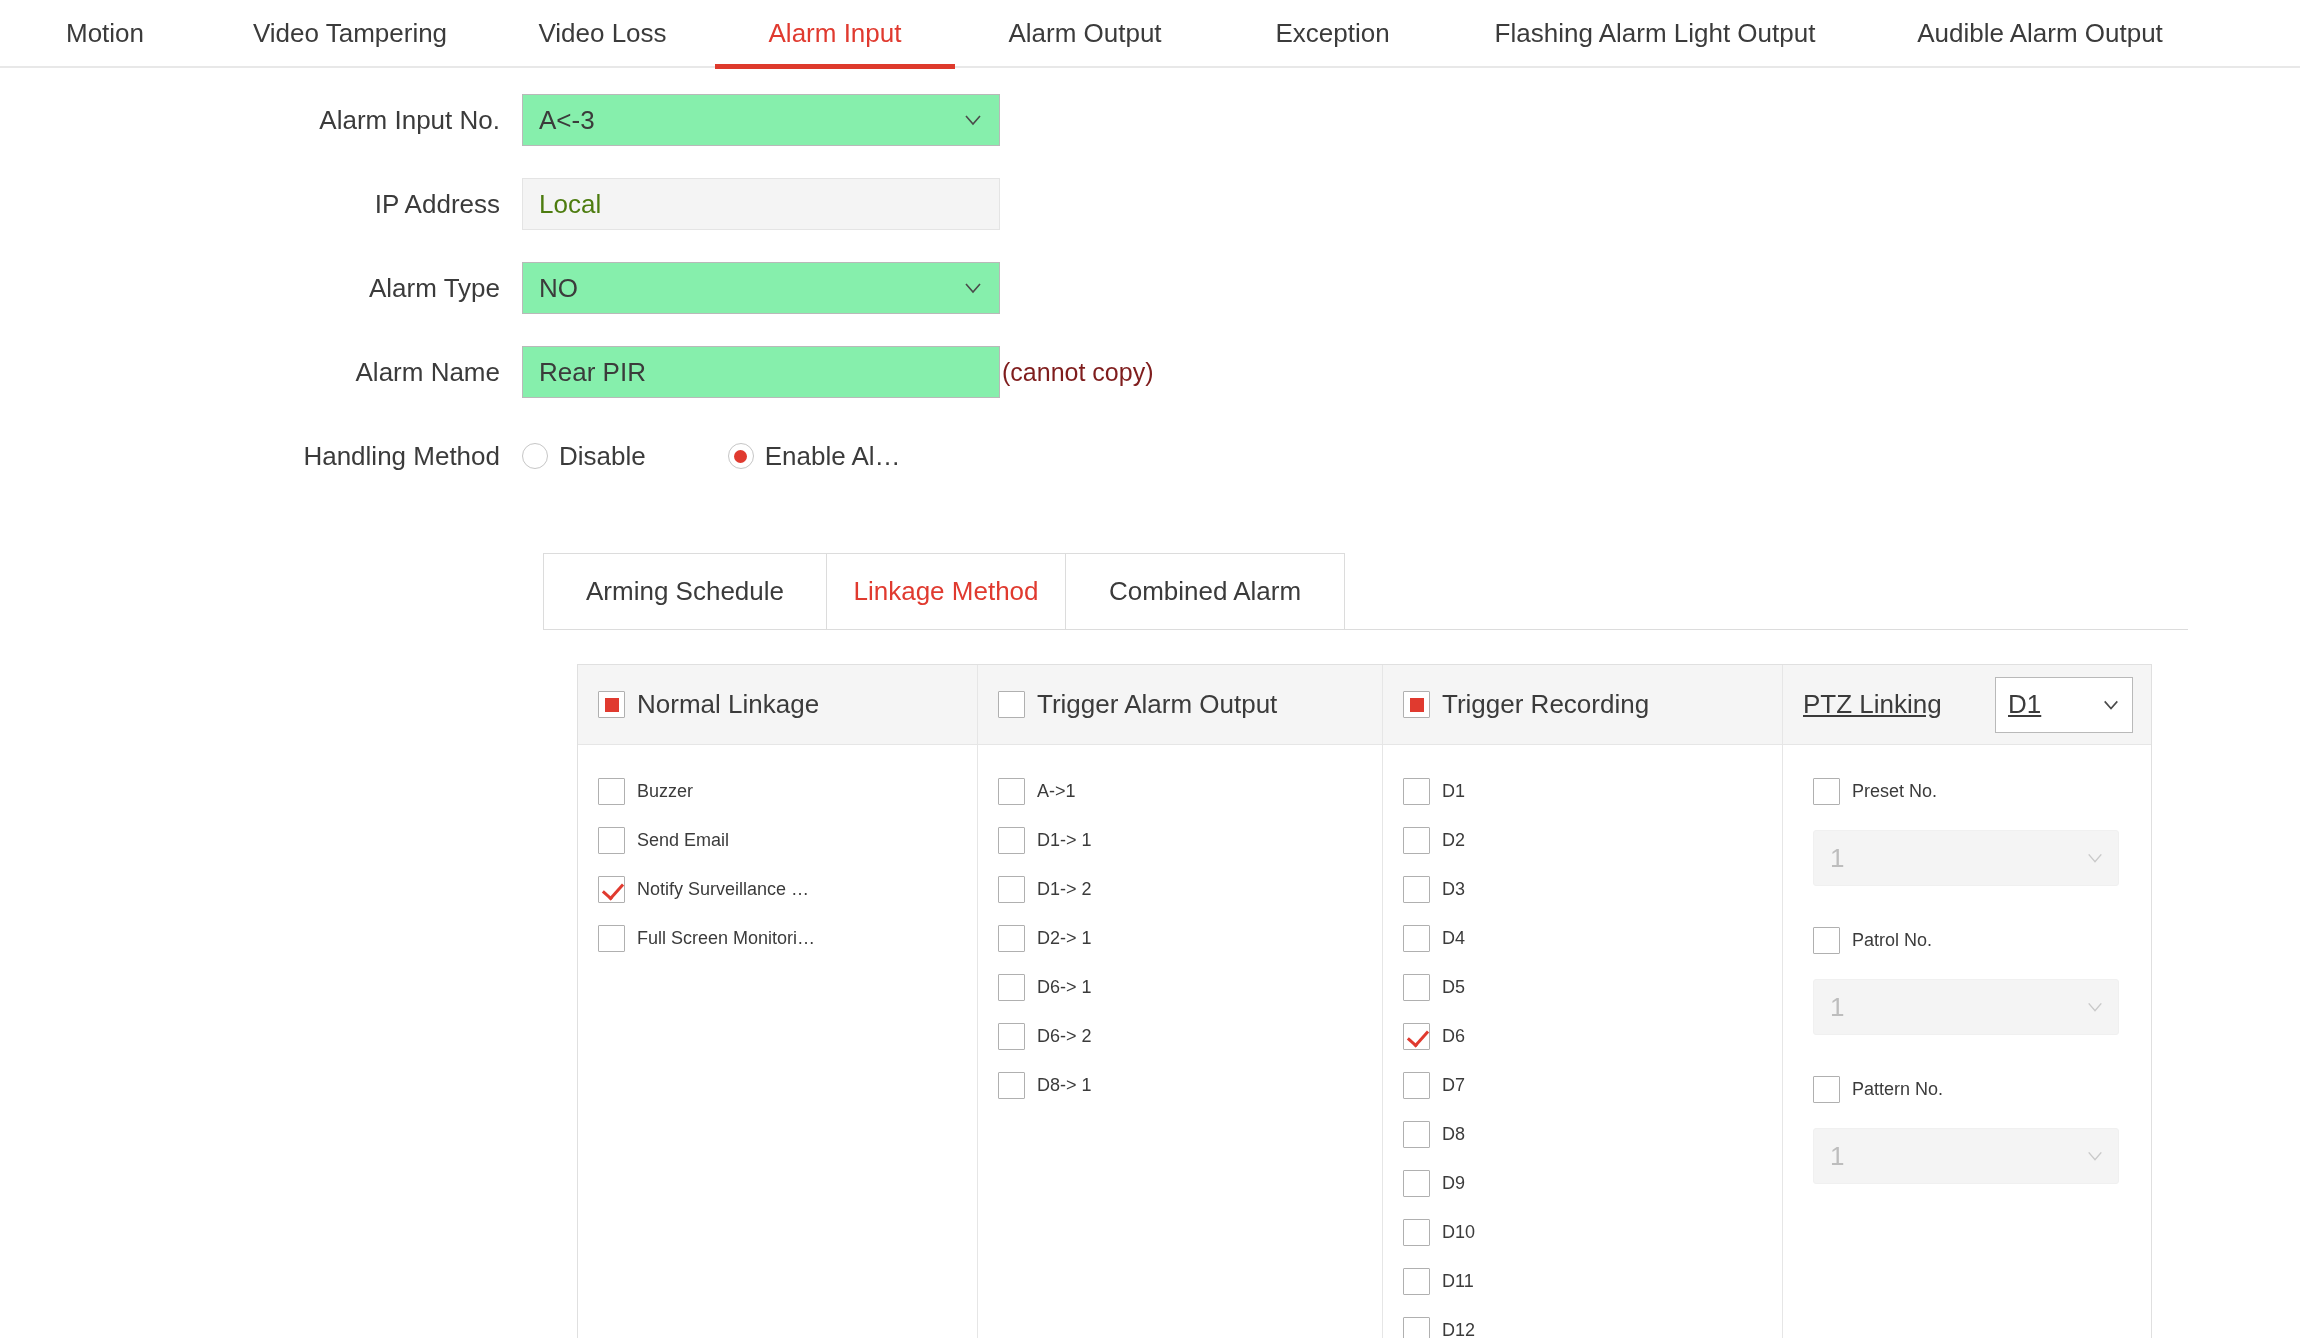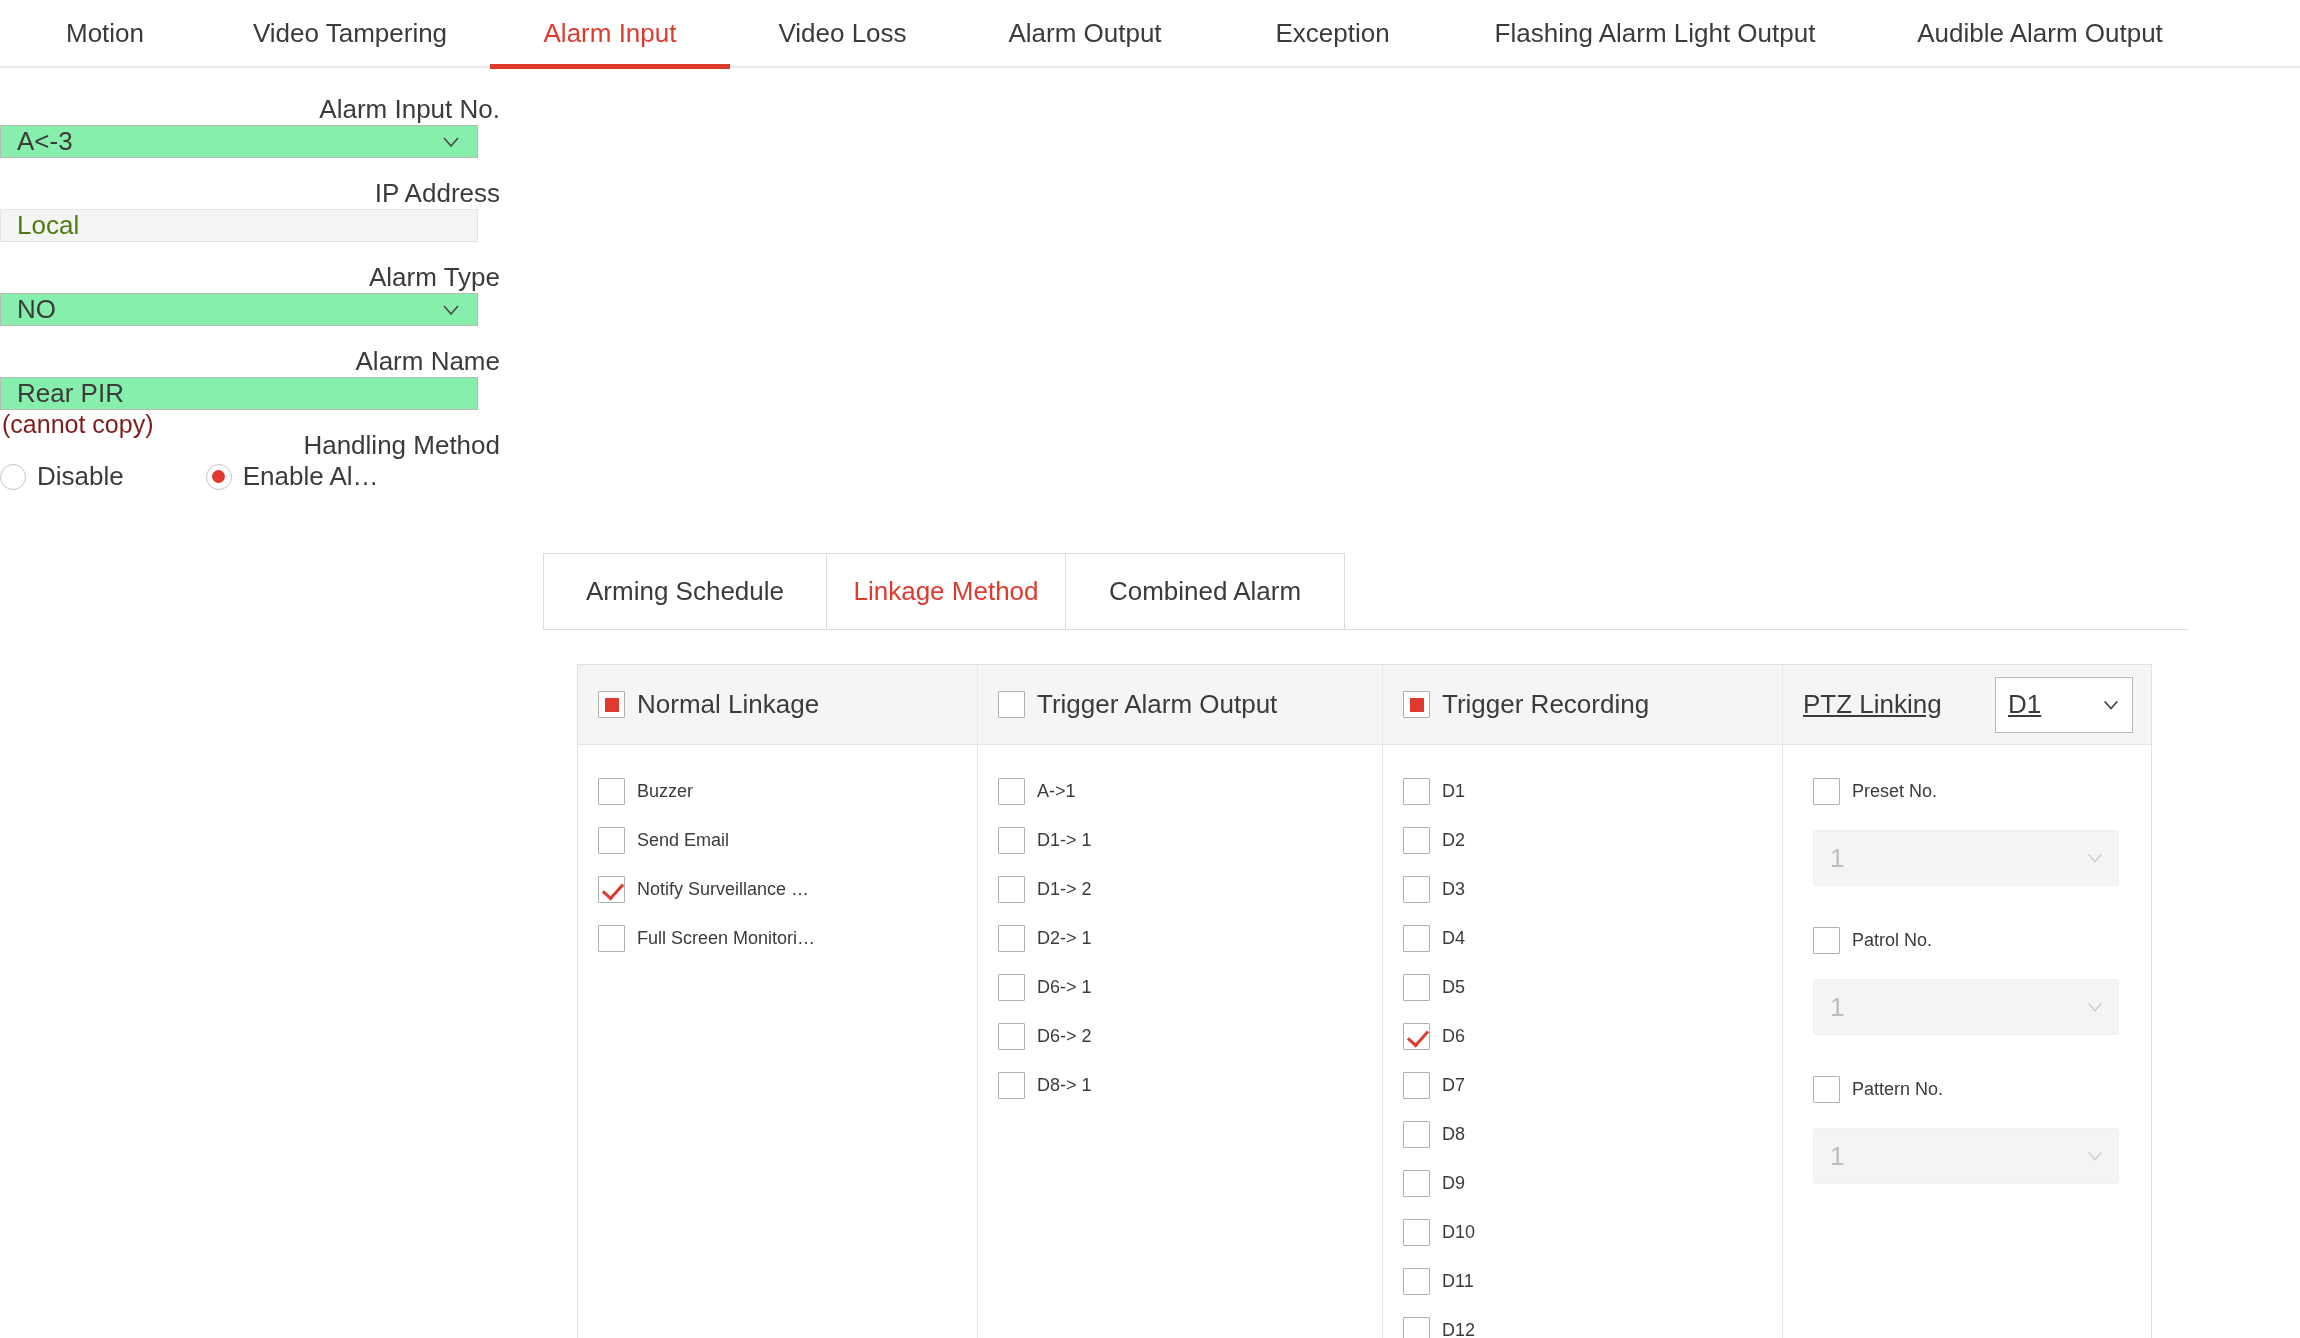--- a/index.html
+++ b/index.html
@@ -37,23 +37,23 @@
     position: absolute;
     left: 0; right: 0; bottom: -2px;
     height: 5px;
     background: #de3a2c;
   }
 
   
   .form { position: relative; padding-top: 26px; }
   .frow {
     display: flex;
+    align-items: center;
     height: 52px;
     margin-bottom: 32px;
-    flex-direction: column;
   }
   .flabel {
     width: 522px;
     text-align: right;
     padding-right: 22px;
     font-size: 26px;
     color: #3b3b3b;
     white-space: nowrap;
   }
   .fctrl {
@@ -254,25 +254,25 @@
 </head>
 <body>
 
 <div class="topbar" id="topbar">
     <div class="toptab" style="width: 210px;">
       <span>Motion</span>
     </div>
     <div class="toptab" style="width: 280px;">
       <span>Video Tampering</span>
     </div>
+    <div class="toptab" style="width: 225px;">
+      <span>Video Loss</span>
+    </div>
     <div class="toptab active" style="width: 240px;">
       <span>Alarm Input</span>
-    </div>
-    <div class="toptab" style="width: 225px;">
-      <span>Video Loss</span>
     </div>
     <div class="toptab" style="width: 260px;">
       <span>Alarm Output</span>
     </div>
     <div class="toptab" style="width: 235px;">
       <span>Exception</span>
     </div>
     <div class="toptab" style="width: 410px; justify-content: center;">
       <span>Flashing Alarm Light Output</span>
     </div>

